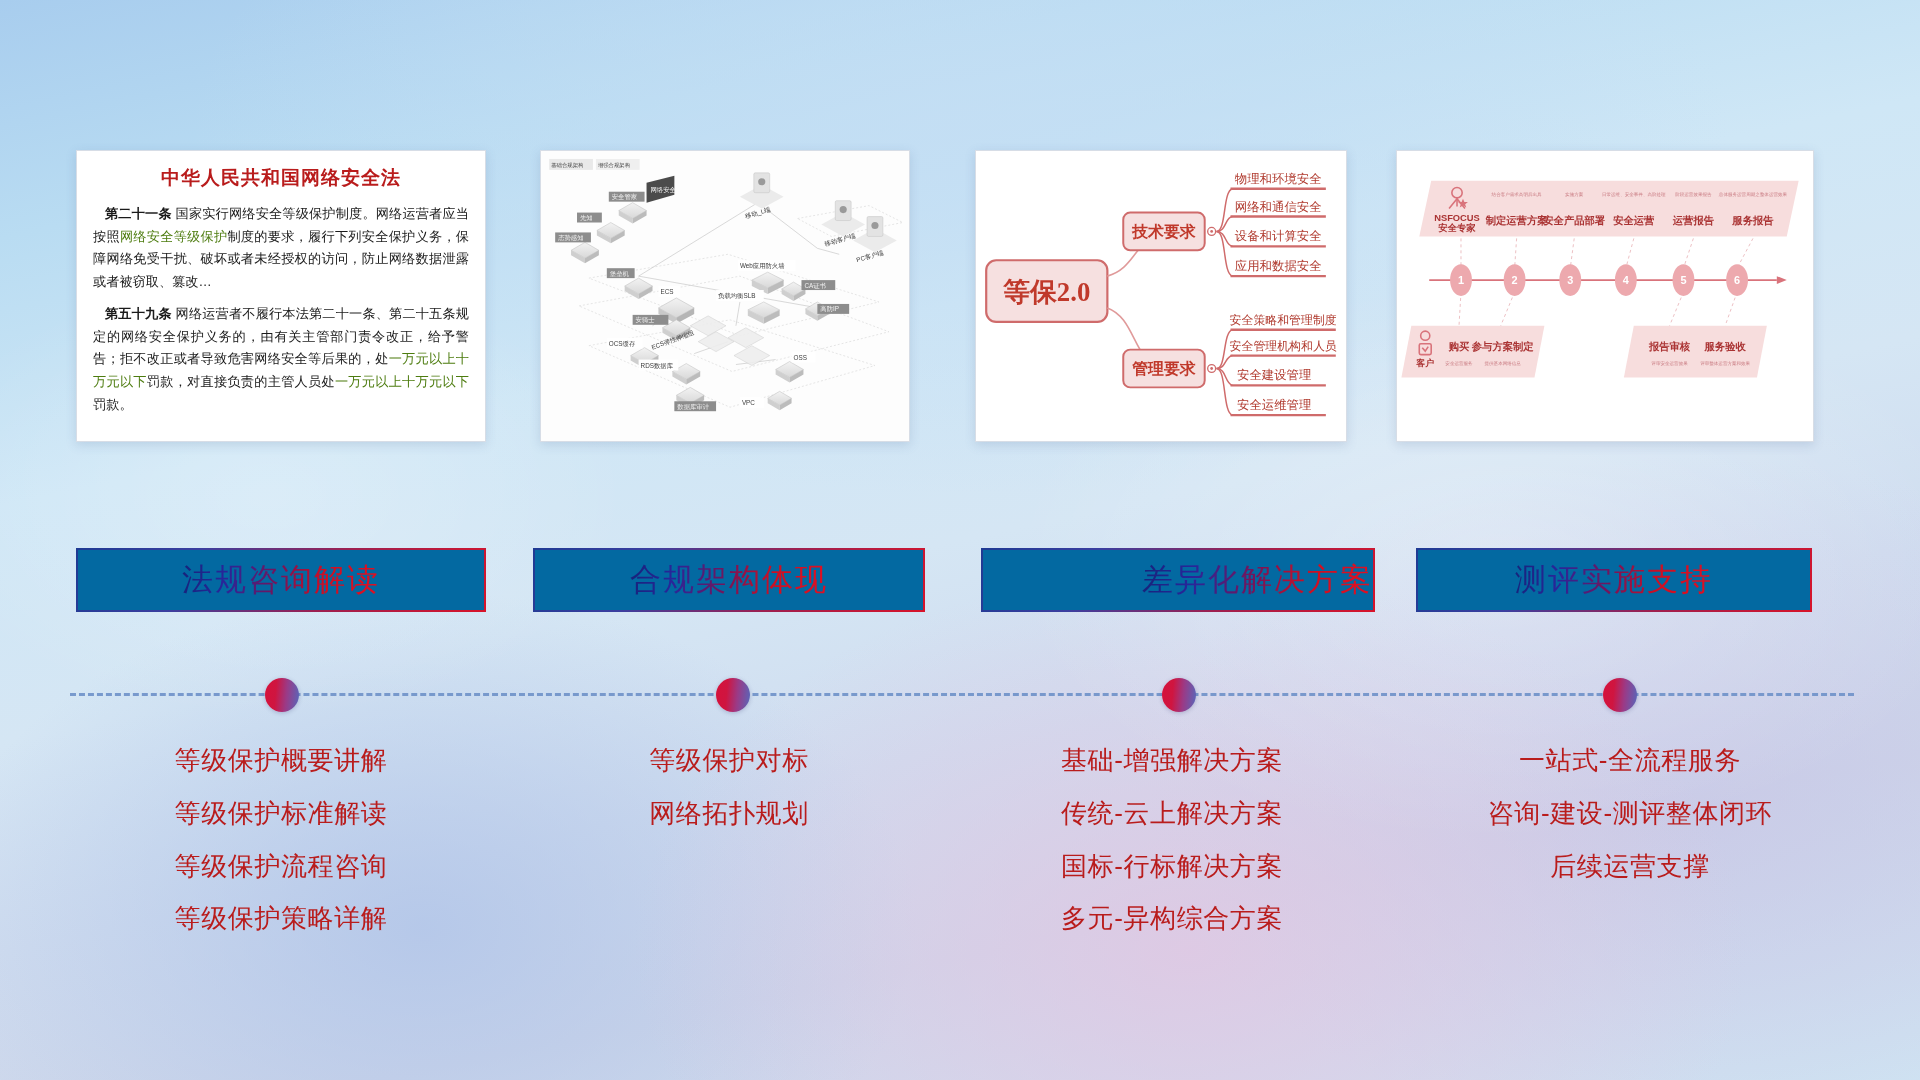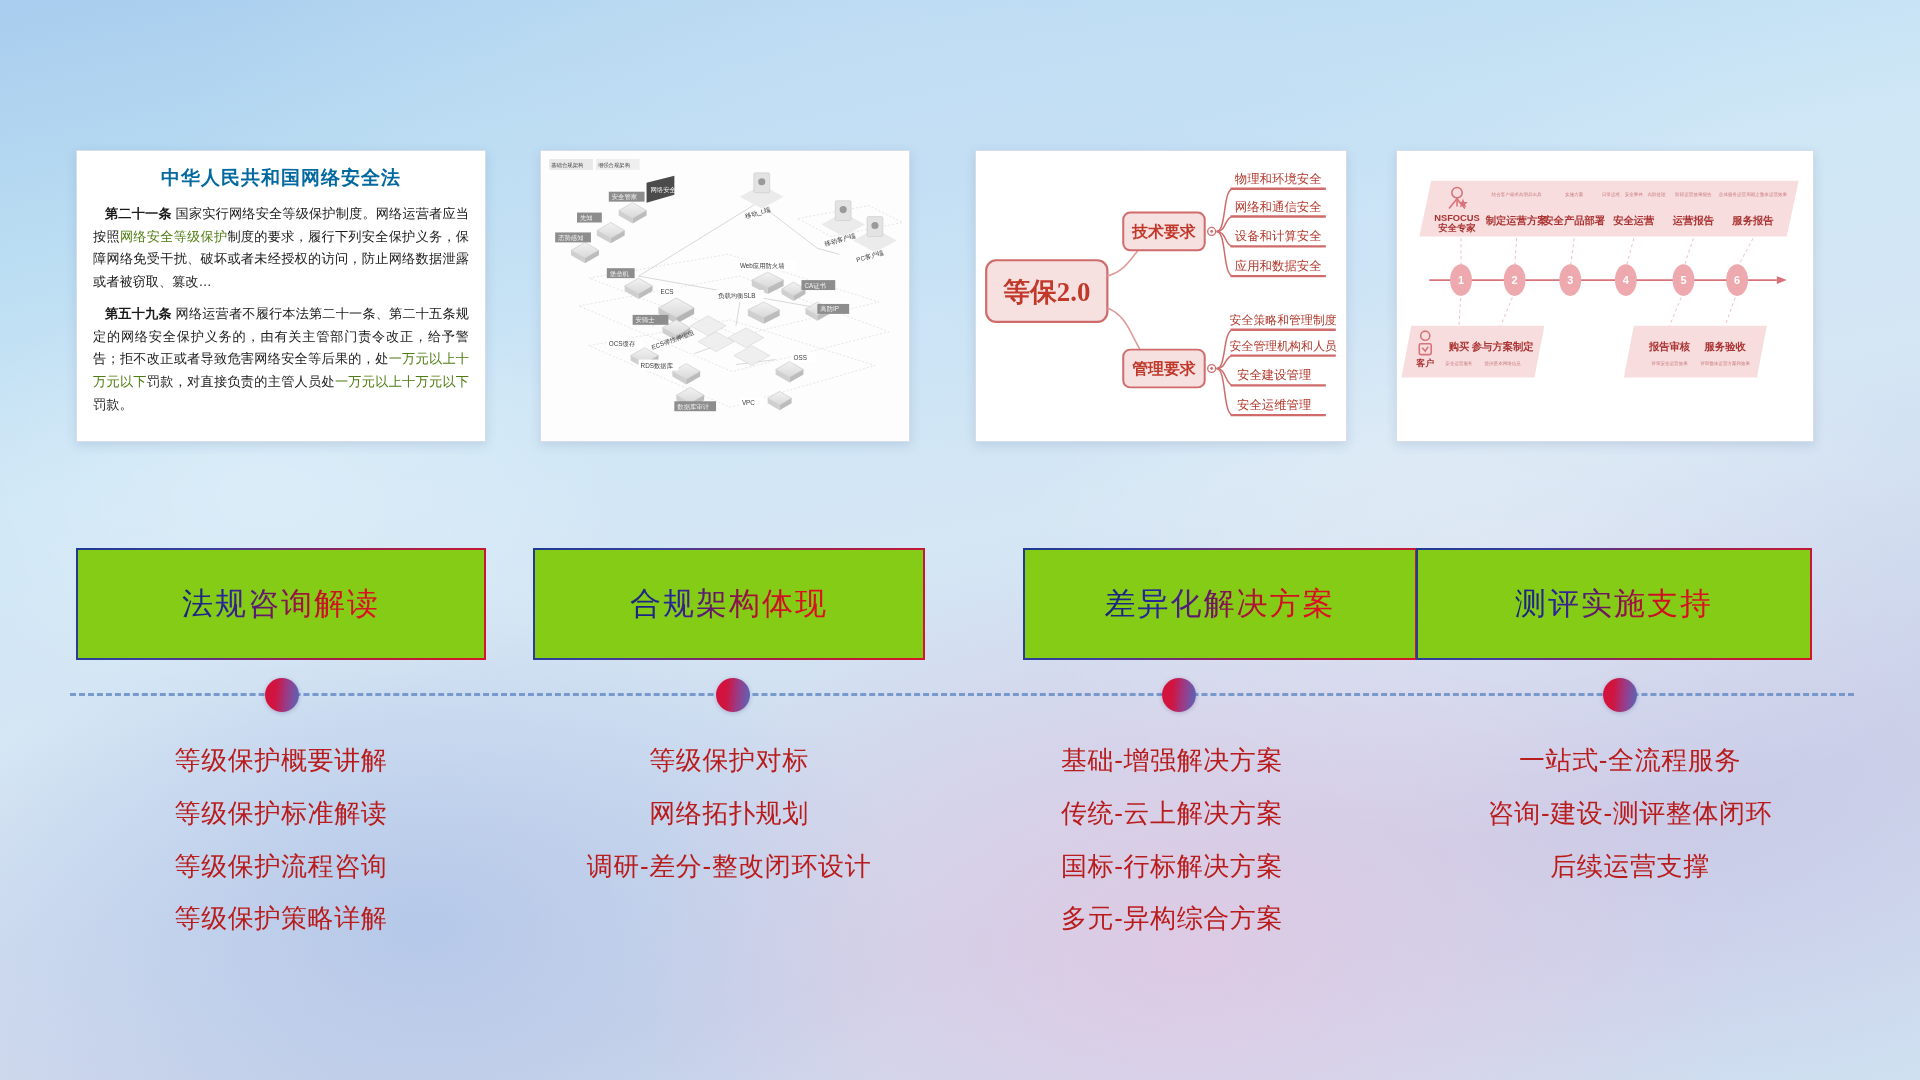--- a/index.html
+++ b/index.html
@@ -35,21 +35,21 @@
     position: absolute;
     background: #ffffff;
     border: 1px solid #d7dde6;
     box-shadow: 0 3px 10px rgba(70,100,150,0.18);
     overflow: hidden;
   }
 
   
   #card-law { left: 76px; top: 150px; width: 410px; height: 292px; padding: 14px 16px 10px 16px; }
   .law-title {
-    text-align: center; font-weight: bold; color: #0369a1;
+    text-align: center; font-weight: bold; color: #b91c1c;
     font-size: 19px; letter-spacing: 1px; margin-bottom: 12px;
     font-family: Liberation Mono, monospace;
   }
   .law-para { font-size: 13.2px; line-height: 1.72; color: #1a1a1a; text-align: justify; margin-bottom: 9px; }
   .law-art { font-weight: bold; margin-left: 12px; }
   .law-hl { color: #4d7c0f; }
 
   
   #card-arch { left: 540px; top: 150px; width: 370px; height: 292px; background:#fdfdfd; }
   #arch-svg { width: 100%; height: 100%; display:block; }
@@ -65,37 +65,37 @@
 
   
   #card-proc { left: 1396px; top: 150px; width: 418px; height: 292px; text-align: center; }
   #proc-svg { width:100%; height:100%; display:block; }
   .pr-head { font-family:"Liberation Sans",sans-serif; fill:#a33; font-weight:bold; }
   .pr-sub  { font-family:"Liberation Sans",sans-serif; fill:#c97b82; }
   .pr-num  { font-family:"Liberation Sans",sans-serif; fill:#ffffff; font-weight:bold; }
 
   
   .title-box {
-    position: absolute; top: 548px; height: 112px;
-    background: #84cc16;
+    position: absolute; top: 548px; height: 64px;
+    background: #0369a1;
     border: 2px solid transparent;
     border-image: linear-gradient(118deg, #1f3a93 0%, #3b3fa0 28%, #9d2050 62%, #d7142a 100%) 1;
     display: flex; align-items: center; justify-content: center;
   }
   .title-text {
     font-size: 31px; font-weight: 500; letter-spacing: 2px;
     font-family:"Liberation Sans","DejaVu Sans",sans-serif;
     background: linear-gradient(96deg, #16237a 0%, #28269a 22%, #7b1456 50%, #cf0f22 72%, #e11022 100%);
     -webkit-background-clip: text; background-clip: text;
     -webkit-text-fill-color: transparent; color: transparent;
     white-space: nowrap;
   }
   #title-1 { left: 76px;   width: 410px; }
   #title-2 { left: 533px;  width: 392px; }
-  #title-3 { left: 1023px;  width: 394px; }
+  #title-3 { left: 981px;  width: 394px; justify-content: flex-end; }
   #title-4 { left: 1416px; width: 396px; }
 
   
   #timeline {
     position: absolute; left: 70px; top: 693px; width: 1784px; height: 4px;
   }
   #timeline-line {
     position:absolute; left:0; top:0; width:100%; height:0;
     border-top: 3px dashed #6f92c9;
     opacity: 0.9;
@@ -500,21 +500,20 @@
 
   <div class="col-list" id="list-1">
     <div>等级保护概要讲解</div>
     <div>等级保护标准解读</div>
     <div>等级保护流程咨询</div>
     <div>等级保护策略详解</div>
   </div>
   <div class="col-list" id="list-2">
     <div>等级保护对标</div>
     <div>网络拓扑规划</div>
-    <div>调研-差分-整改闭环设计</div>
   </div>
   <div class="col-list" id="list-3">
     <div>基础-增强解决方案</div>
     <div>传统-云上解决方案</div>
     <div>国标-行标解决方案</div>
     <div>多元-异构综合方案</div>
   </div>
   <div class="col-list" id="list-4">
     <div>一站式-全流程服务</div>
     <div>咨询-建设-测评整体闭环</div>

